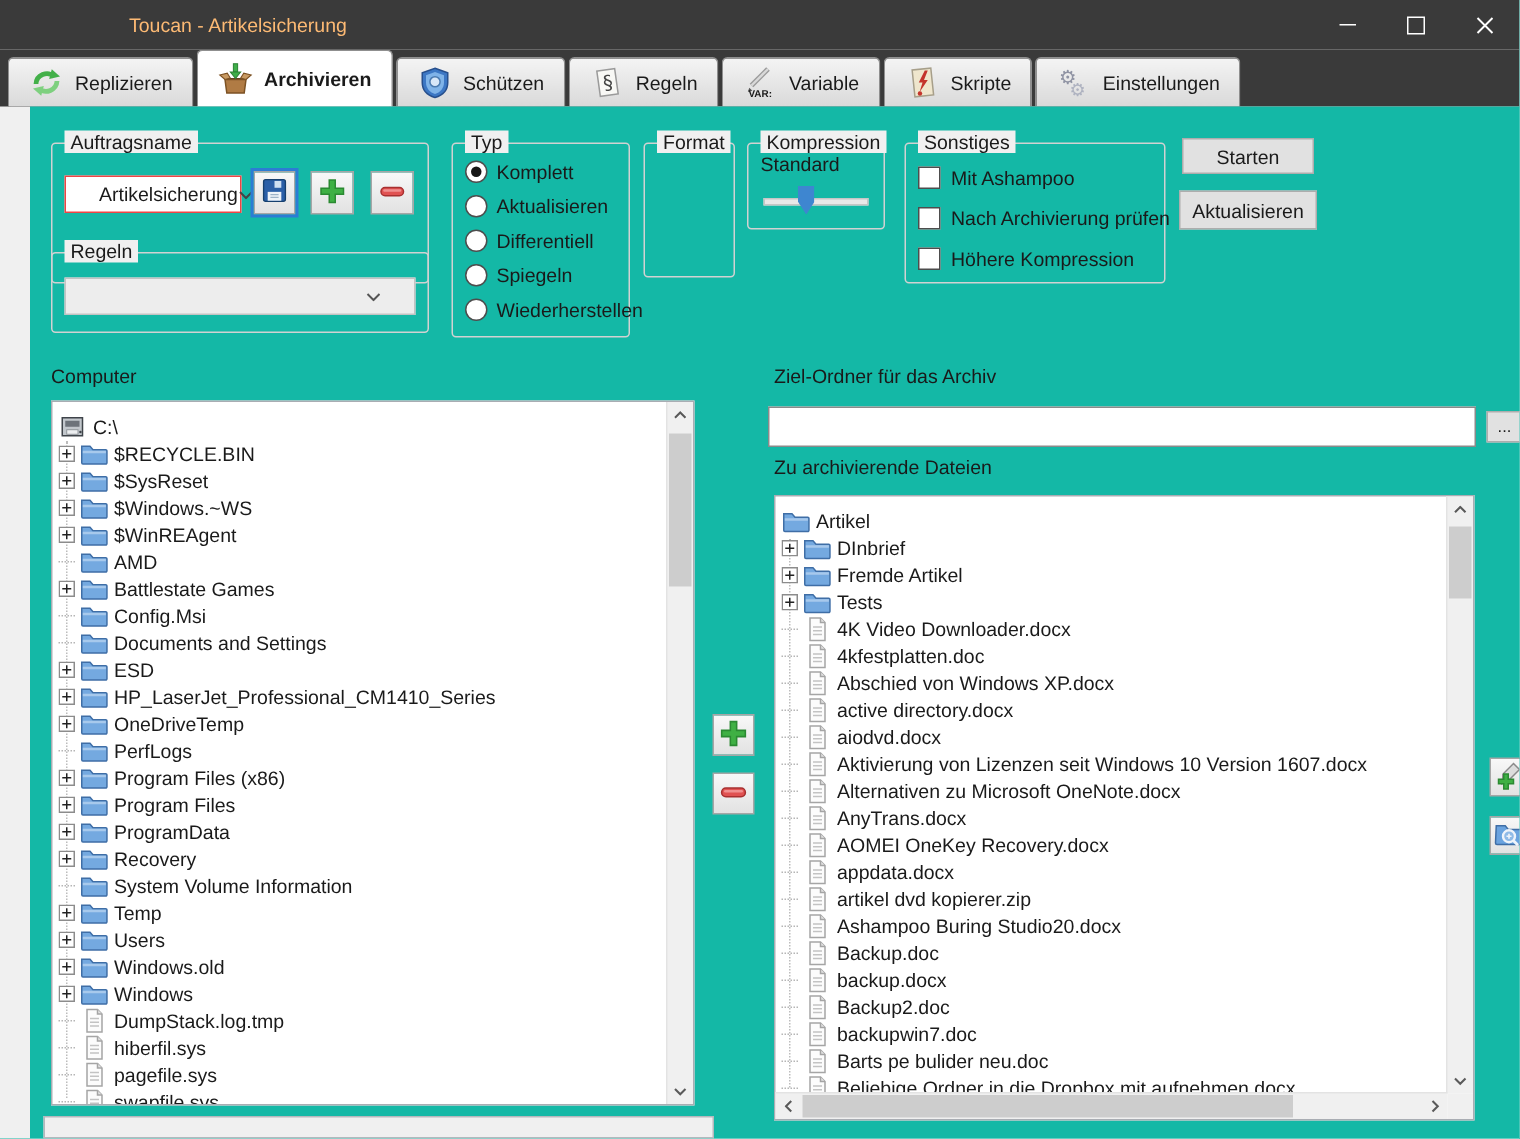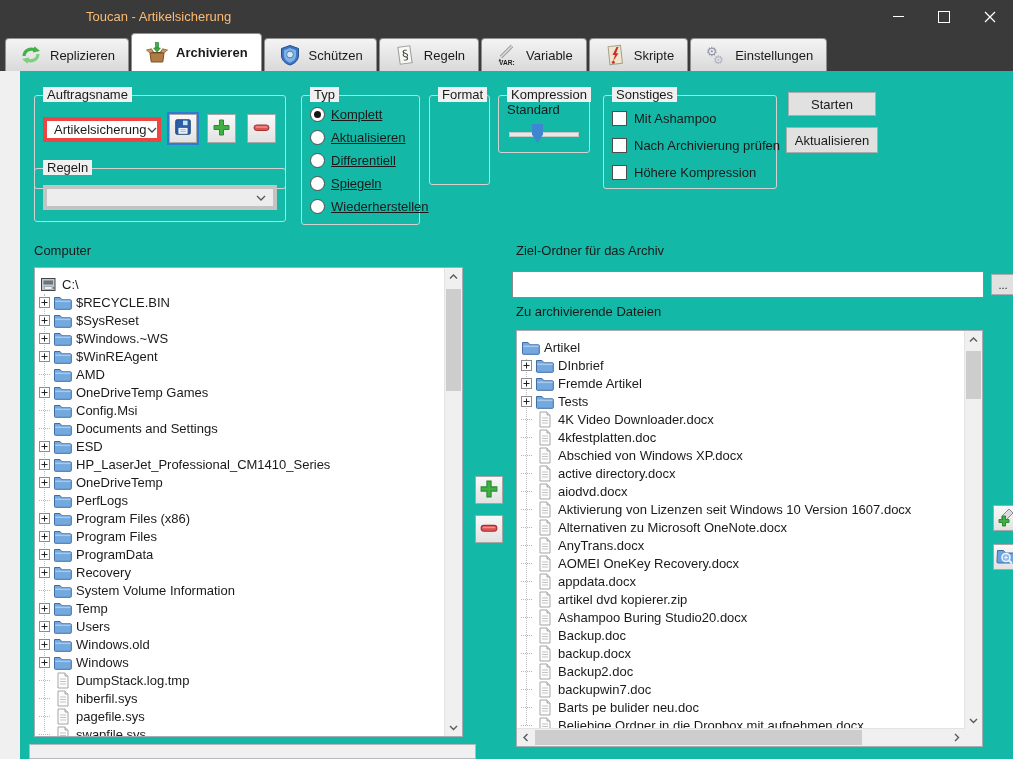--- a/index.html
+++ b/index.html
@@ -15,30 +15,30 @@
   .tabstrip{position:absolute;left:0;top:33px;width:1013px;height:38px;background:#3a3a3a;
             display:flex;align-items:flex-end;padding-left:5px;box-sizing:border-box;}
   .tab{height:32px;display:flex;align-items:center;gap:7px;padding:0 13px;margin-right:2px;
        background:linear-gradient(#f4f4f4,#d9d9d9);border:1px solid #8f8f8f;border-bottom:none;
        border-radius:4px 4px 0 0;cursor:default;white-space:nowrap;}
   .tab.selected{height:37px;background:#ffffff;font-weight:bold;}
   .tab .icn{width:24px;height:24px;display:inline-flex;align-items:center;justify-content:center;}
   .content{position:absolute;left:0;top:71px;width:1013px;height:688px;background:#14b8a6;margin-left:20px;}
   .groupbox{position:absolute;border:1px solid #d2d2d2;border-radius:3px;}
   .gb-label{position:absolute;top:-9px;left:8px;background:#f0f0f0;padding:0 4px;font-size:13px;}
-  .combobox{position:absolute;background:#fff;border:4px solid #ef4444;display:flex;
-            align-items:center;padding:0 7px;box-sizing:border-box;cursor:default;}
+  .combobox{position:absolute;background:#fff;border:1px solid #ef4444;display:flex;
+            align-items:center;padding:0 22px;box-sizing:border-box;cursor:default;}
   .combobox .chev{margin-left:auto;display:inline-flex;}
   .combobox.disabled{background:#ededed;border-color:#c3c3c3;}
   .tool-btn{position:absolute;background:linear-gradient(#f8f8f8,#e2e2e2);border:1px solid #a6a6a6;
             display:flex;align-items:center;justify-content:center;box-sizing:border-box;cursor:default;}
   .tool-btn.focused{outline:2px solid #2c7cd4;outline-offset:0px;}
   .btn{position:absolute;background:#e1e1e1;border:1px solid #adadad;display:flex;align-items:center;
        justify-content:center;font-size:13px;box-sizing:border-box;cursor:default;}
-  .opt-row{display:flex;align-items:center;height:23px;gap:6px;padding-left:8px;white-space:nowrap;text-decoration:underline;}
+  .opt-row{display:flex;align-items:center;height:23px;gap:6px;padding-left:8px;white-space:nowrap;}
   .radio{width:13px;height:13px;border:1px solid #4d4d4d;border-radius:50%;background:#fff;
          flex:none;position:relative;}
   .radio.checked::after{content:"";position:absolute;left:3px;top:3px;width:7px;height:7px;
          border-radius:50%;background:#161616;}
   .checkbox{width:13px;height:13px;border:1px solid #4d4d4d;background:#fff;flex:none;}
   .chk-row{display:flex;align-items:center;height:27px;gap:7px;padding-left:8px;white-space:nowrap;}
   .panel{position:absolute;background:#fff;border:1px solid #a9adb3;box-sizing:border-box;}
   .tree{position:absolute;left:0;top:0;right:17px;bottom:0;overflow:hidden;padding-top:7px;}
   .tree.hasHscroll{bottom:17px;}
   .trow{display:flex;align-items:center;height:18px;padding-left:4px;white-space:nowrap;cursor:default;}
@@ -380,21 +380,21 @@
               <line x1="2.5" y1="5.5" x2="8.5" y2="5.5" stroke="#222"></line>
               <line x1="5.5" y1="2.5" x2="5.5" y2="8.5" stroke="#222"></line>
             </svg>
           </span>
           <span class="icn">
             <svg width="19" height="17" viewBox="0 0 19 17">
               <path d="M1.5 3.5 h5.5 l2 2.3 H17.5 a0.8 0.8 0 0 1 0.8 0.8 V14.5 a0.8 0.8 0 0 1 -0.8 0.8 H2.3 a0.8 0.8 0 0 1 -0.8 -0.8 Z" fill="#74a9e0" stroke="#3f6ea6"></path>
               <path d="M2.2 6.5 h15.4 v1.6 H2.2 Z" fill="#a7c9ec"></path>
             </svg>
           </span>
-          <span class="tlabel">OneDriveTemp Games</span>
+          <span class="tlabel">Battlestate Games</span>
         </div>
         <div class="trow lvl1">
           <span class="exp-spacer"></span>
           <span class="icn">
             <svg width="19" height="17" viewBox="0 0 19 17">
               <path d="M1.5 3.5 h5.5 l2 2.3 H17.5 a0.8 0.8 0 0 1 0.8 0.8 V14.5 a0.8 0.8 0 0 1 -0.8 0.8 H2.3 a0.8 0.8 0 0 1 -0.8 -0.8 Z" fill="#74a9e0" stroke="#3f6ea6"></path>
               <path d="M2.2 6.5 h15.4 v1.6 H2.2 Z" fill="#a7c9ec"></path>
             </svg>
           </span>
           <span class="tlabel">Config.Msi</span>

